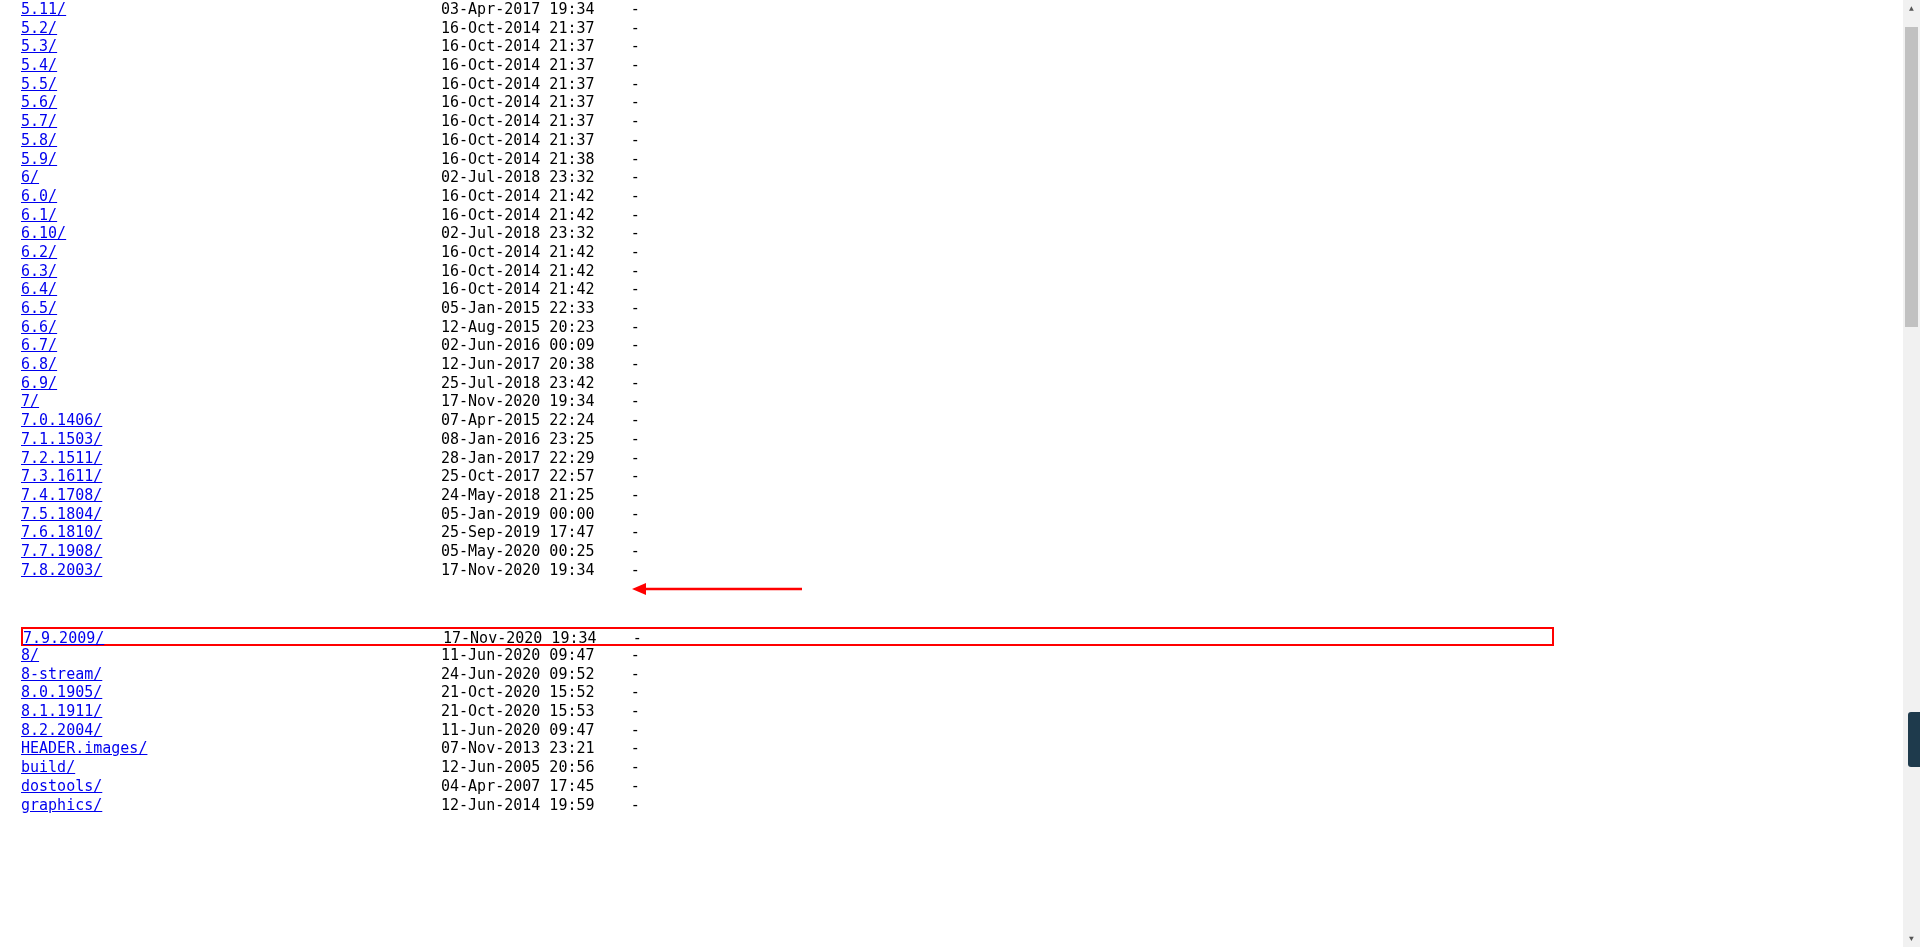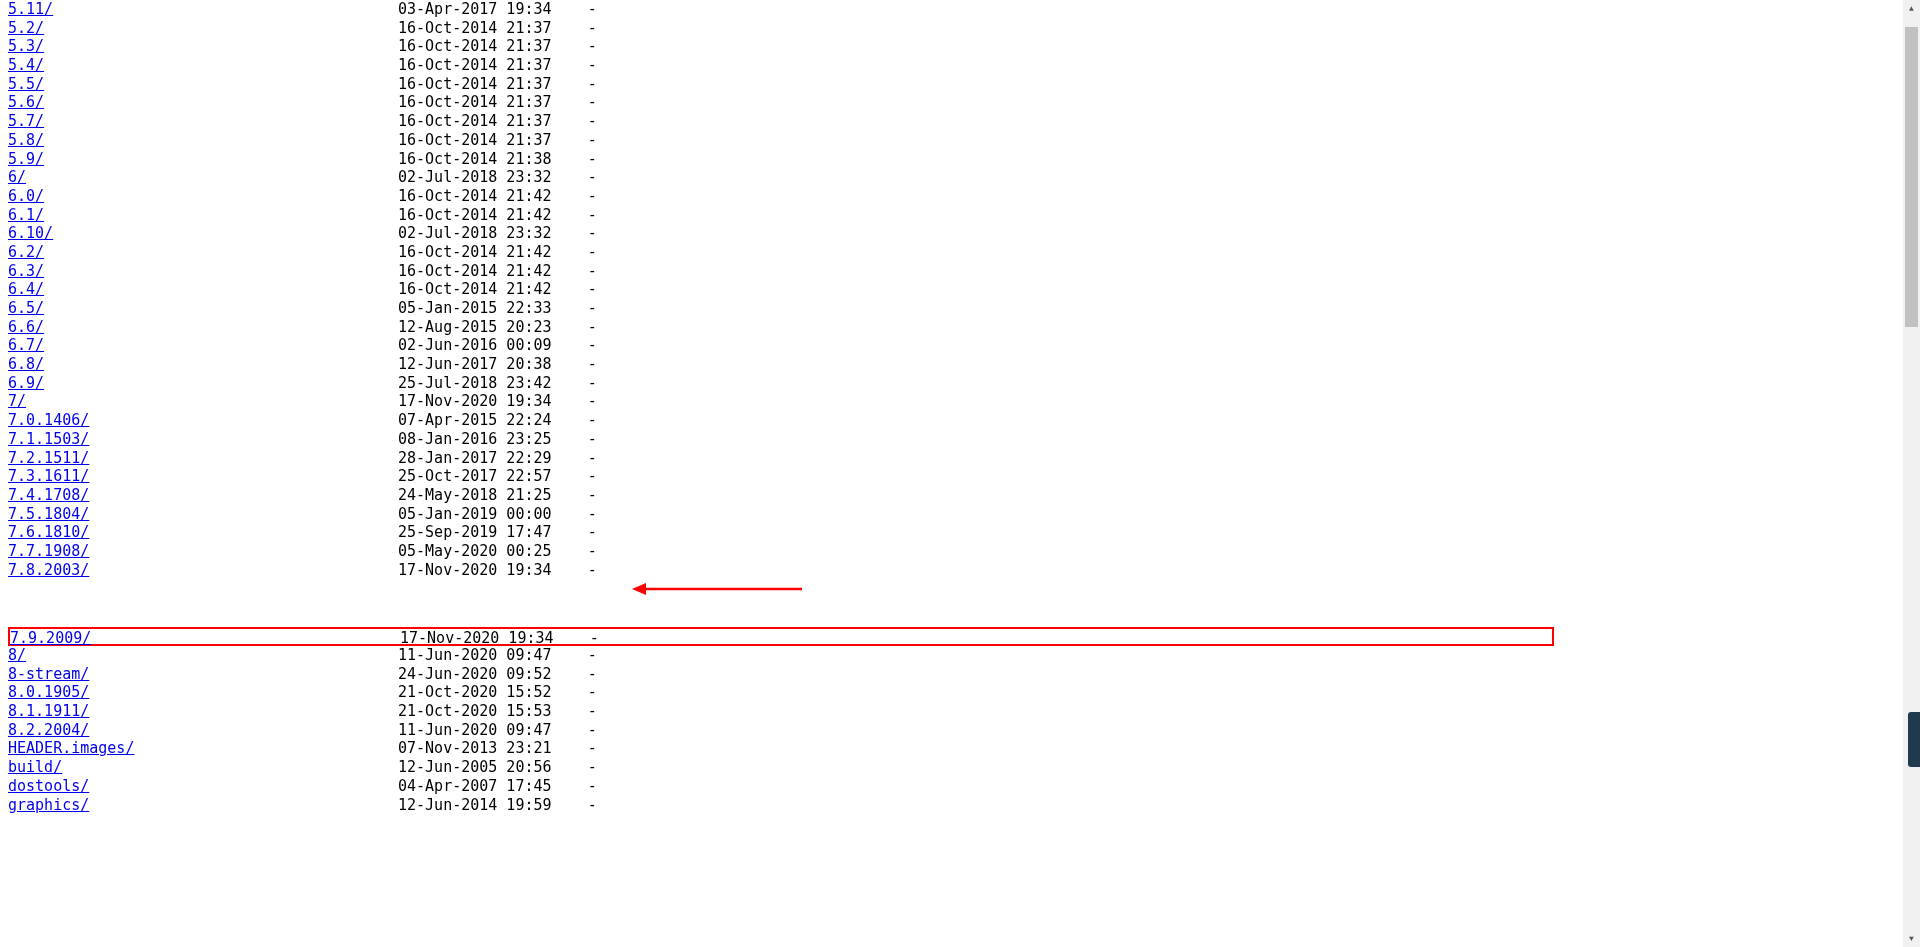--- a/index.html
+++ b/index.html
@@ -17,36 +17,36 @@
   .content {
     position: absolute;
     left: 0;
     top: 0;
     width: 1554px;
     height: 947px;
     overflow-y: auto;
   }
   pre.listing {
     margin: 0;
-    padding: 0 0 0 8px;
+    padding: 0 0 0 21px;
     white-space: pre;
     line-height: 18.7px;
   }
   .row {
     display: block;
     height: 18.7px;
     position: relative;
   }
   .row a {
     color: #0000EE;
     text-decoration: underline;
   }
   .row .meta {
     position: absolute;
-    left: 390px;
+    left: 420px;
     top: 0;
   }
   .highlight-box {
     border: 2px solid #ff0000;
     box-sizing: border-box;
     margin-top: 48px;
   }
   .scrollbar {
     position: absolute;
     right: 0;

